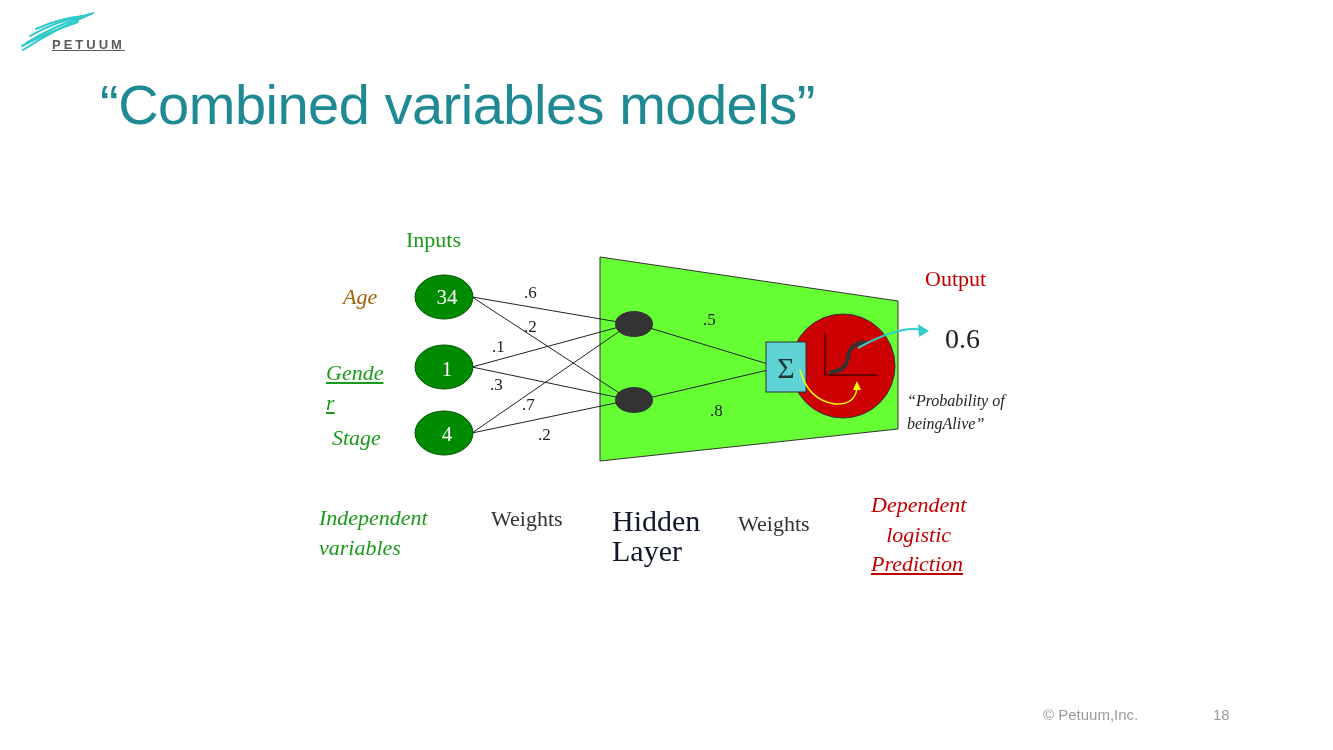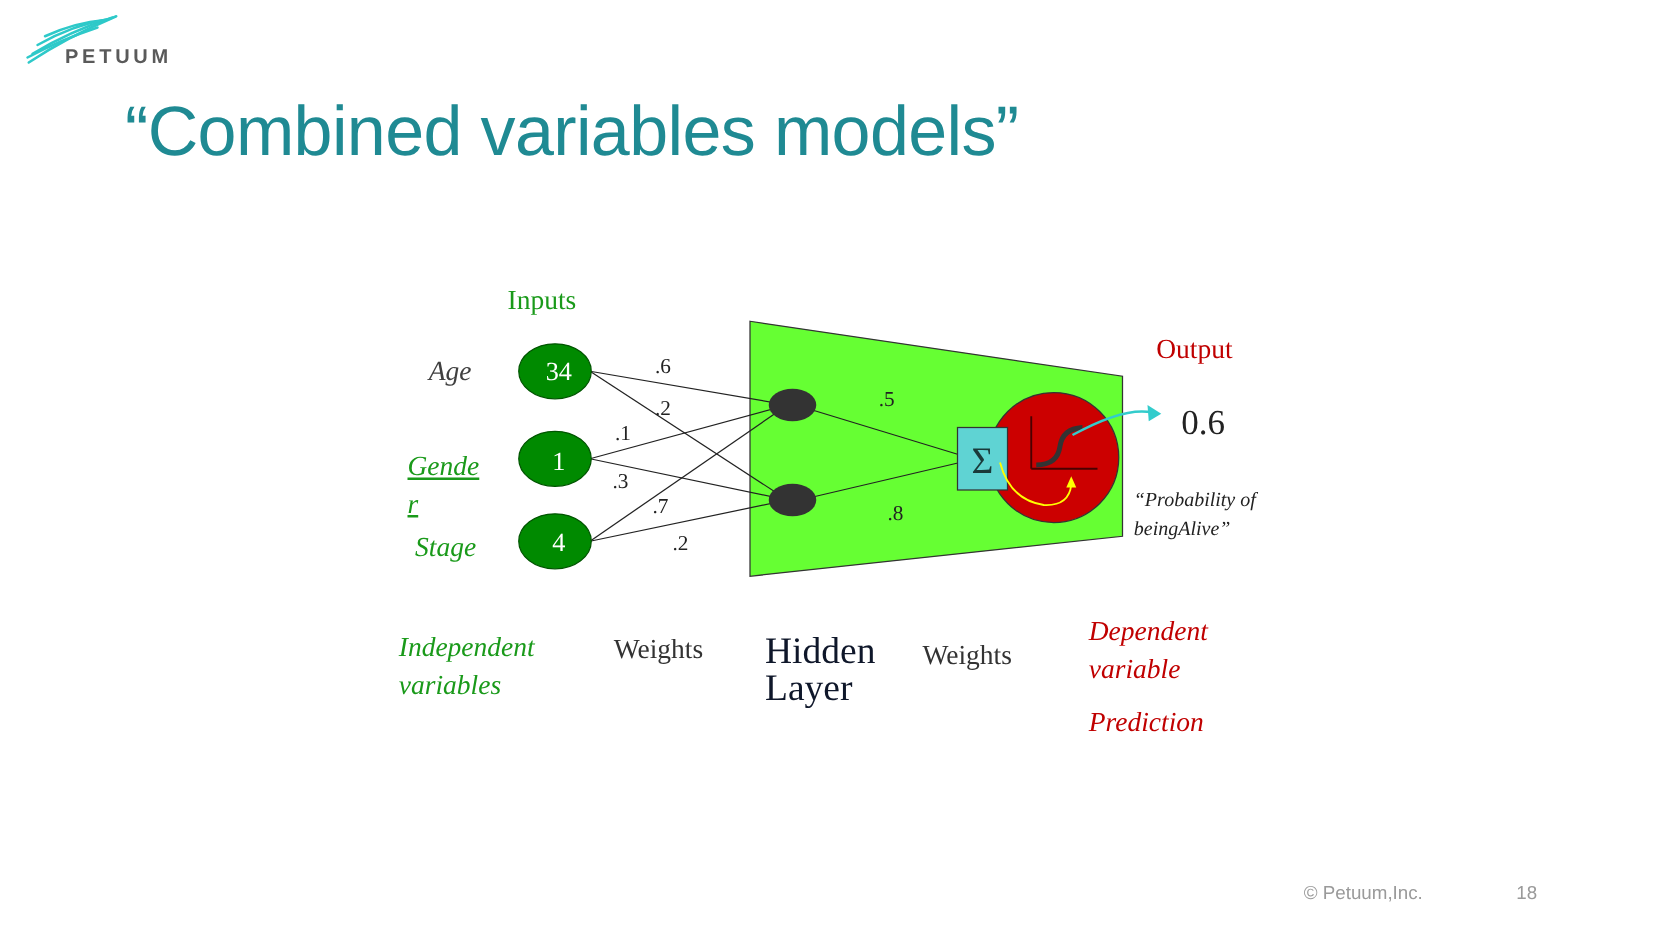--- a/index.html
+++ b/index.html
@@ -1,18 +1,18 @@
 <!DOCTYPE html>
 <html><head>
 <meta charset="utf-8">
 <style>
   html, body { margin:0; padding:0; background:#ffffff; }
   body { width:1333px; height:750px; position:relative; overflow:hidden; font-family:"Liberation Sans", sans-serif; }
   .logo { position:absolute; left:18px; top:10px; width:120px; height:45px; }
-  .logo-text { position:absolute; left:52px; top:37px; font-family:"Liberation Sans", sans-serif; font-weight:bold; font-size:16px; letter-spacing:3px; color:#5a5a5a; }
+  .logo-text { position:absolute; left:52px; top:37px; font-family:"Liberation Sans", sans-serif; font-weight:bold; font-size:13px; letter-spacing:3px; color:#5a5a5a;text-decoration:underline; }
   .title { position:absolute; left:100px; top:72px; font-family:"Liberation Sans", sans-serif; font-size:56px; color:#1f8a93; white-space:nowrap; letter-spacing:-0.5px; }
   .footer { position:absolute; left:1043px; top:706px; font-size:15px; color:#9a9a9a; font-family:"Liberation Sans", sans-serif; }
   .pagenum { position:absolute; left:1213px; top:706px; font-size:15px; color:#9a9a9a; font-family:"Liberation Sans", sans-serif; }
   svg.diagram { position:absolute; left:0; top:0; }
   .serif { font-family:"Liberation Serif", serif; }
   .lbl { position:absolute; font-family:"Liberation Serif", serif; white-space:nowrap; }
 </style>
 </head>
 <body>
 
@@ -83,21 +83,21 @@
   <text class="serif" x="522" y="410" font-size="17" fill="#222">.7</text>
   <text class="serif" x="538" y="440" font-size="17" fill="#222">.2</text>
 
   <text class="serif" x="703" y="325" font-size="17" fill="#222">.5</text>
   <text class="serif" x="710" y="416" font-size="17" fill="#222">.8</text>
 </svg>
 
 <div class="lbl" style="left:406px;top:227px;font-size:22px;color:#1a9a1a;">Inputs</div>
 <div class="lbl" style="left:925px;top:266px;font-size:22px;color:#c00000;">Output</div>
 
-<div class="lbl" style="left:343px;top:284px;font-size:22px;color:#404040;font-style:italic;">Age</div>
+<div class="lbl" style="left:343px;top:284px;font-size:22px;color:#a16207;font-style:italic;">Age</div>
 <div class="lbl" style="left:326px;top:358px;font-size:22px;color:#1a9a1a;font-style:italic;line-height:30px;text-decoration:underline;">
   <span>Gende</span><br>
   <span>r</span>
 </div>
 <div class="lbl" style="left:332px;top:425px;font-size:22px;color:#1a9a1a;font-style:italic;">Stage</div>
 
 <div class="lbl" style="left:945px;top:323px;font-size:28px;color:#222;">0.6</div>
 <div class="lbl" style="left:907px;top:389px;font-size:16px;color:#222;line-height:23px;font-style:italic;">
   <span>“Probability of</span><br>
   <span>beingAlive”</span>
@@ -106,20 +106,20 @@
 <div class="lbl" style="left:319px;top:503px;font-size:22px;color:#1a9a1a;font-style:italic;line-height:30px;">
   <span>Independent</span><br>
   <span>variables</span>
 </div>
 <div class="lbl" style="left:491px;top:506px;font-size:22px;color:#333;">Weights</div>
 <div class="lbl" style="left:612px;top:506px;font-size:30px;color:#0f172a;line-height:30px;">
   <span>Hidden</span><br>
   <span>Layer</span>
 </div>
 <div class="lbl" style="left:738px;top:511px;font-size:22px;color:#333;">Weights</div>
-<div class="lbl" style="left:871px;top:490px;font-size:22px;color:#c00000;font-style:italic;line-height:30px;">
+<div class="lbl" style="left:871px;top:490px;font-size:22px;color:#c00000;font-style:italic;line-height:30px;text-align:center;">
   <span>Dependent</span><br>
-  <span>variable</span>
+  <span>logistic</span>
 </div>
-<div class="lbl" style="left:871px;top:565px;font-size:22px;color:#c00000;font-style:italic;">Prediction</div>
+<div class="lbl" style="left:871px;top:551px;font-size:22px;color:#c00000;font-style:italic;text-decoration:underline;">Prediction</div>
 
 <div class="footer">© Petuum,Inc.</div>
 <div class="pagenum">18</div>
 
 </body></html>

